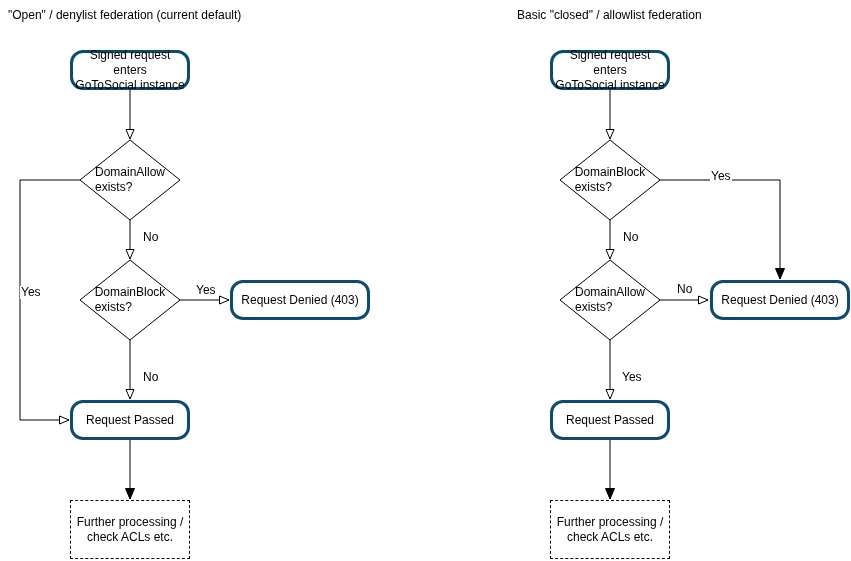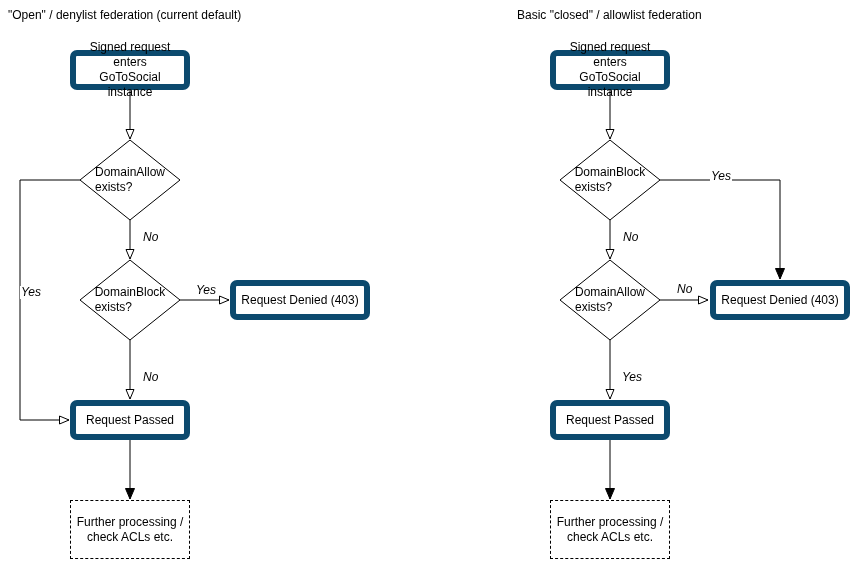--- a/index.html
+++ b/index.html
@@ -25,40 +25,39 @@
     z-index: 1;
     box-sizing: border-box;
     display: flex;
     align-items: center;
     justify-content: center;
     text-align: center;
     white-space: pre-line;
     line-height: 15px;
     background: #ffffff;
   }
-  .rounded { border: 6px solid #0c4a6e; border-radius: 7px; }
+  .rounded { border: 3px solid #0c4a6e; border-radius: 13px; }
   .dashed  { border: 1px dashed #000000; }
   .diamond-label {
     position: absolute;
     z-index: 1;
     display: flex;
     align-items: center;
     justify-content: center;
     text-align: left;
     white-space: pre-line;
     line-height: 15px;
     background: transparent;
   }
   .edge-label {
     position: absolute;
     z-index: 2;
     background: #ffffff;
     padding: 0 1px;
     line-height: 13px;
-    font-style: italic;
   }
 </style>
 </head>
 <body>
 
 <div class="page">
 
   <svg class="connectors" width="851" height="561" viewBox="0 0 851 561">
     <defs>
       <marker id="mh" markerWidth="12" markerHeight="10" refX="10.5" refY="5" orient="auto" markerUnits="userSpaceOnUse">

